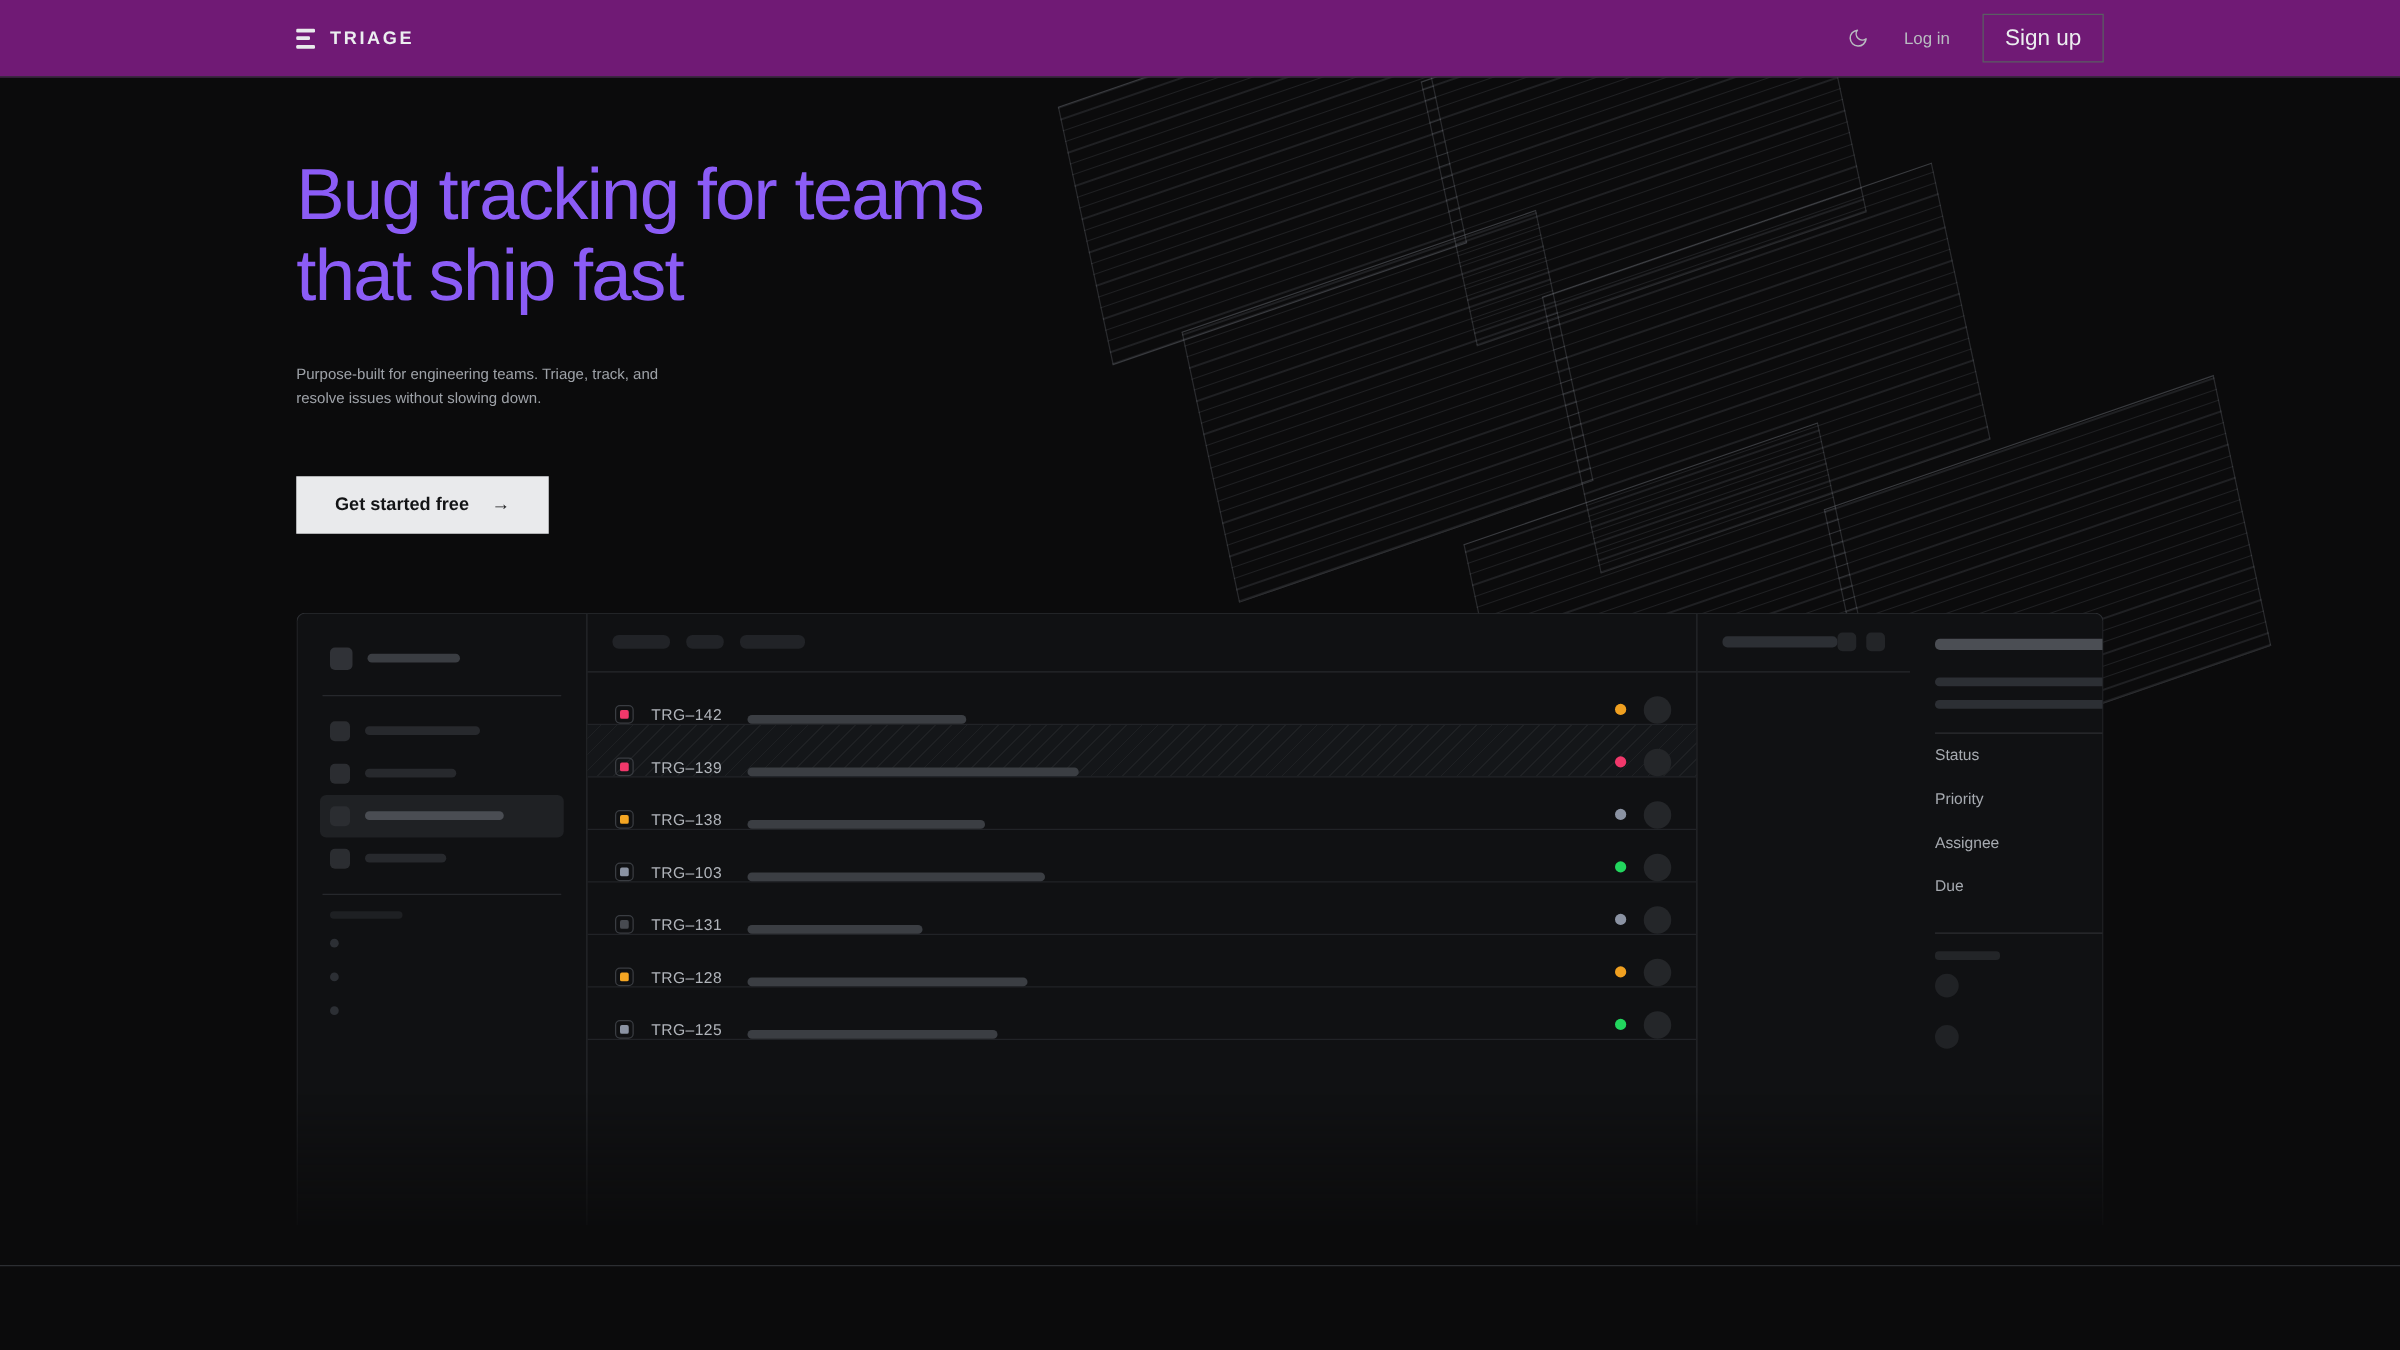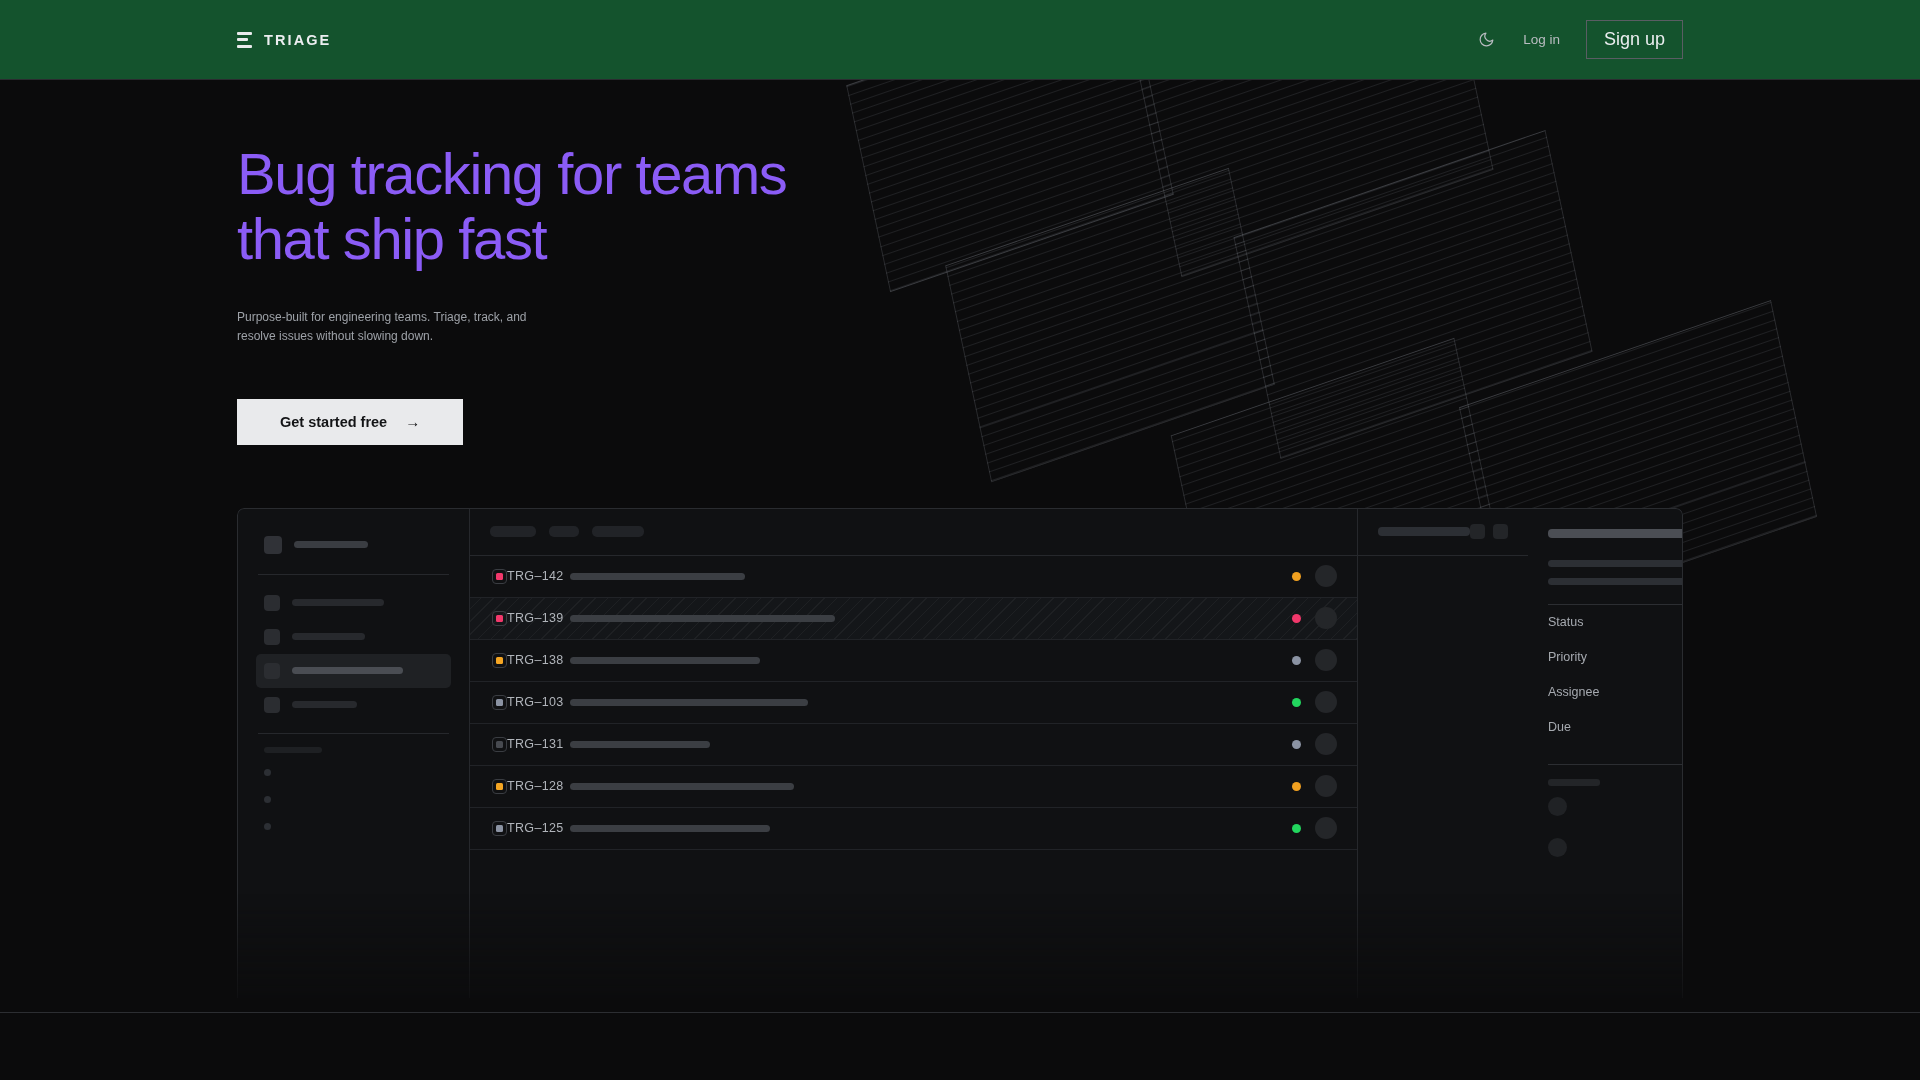--- a/index.html
+++ b/index.html
@@ -37,25 +37,25 @@
   .ps2 { width: 330px; height: 215px; left: 170px; top: -30px; transform: rotate(-19deg) skewX(-7deg); }
   .ps3 { width: 300px; height: 220px; left: -20px; top: 175px; transform: rotate(-19deg) skewX(-7deg); }
   .ps4 { width: 330px; height: 225px; left: 268px; top: 142px; transform: rotate(-19deg) skewX(-7deg); }
   .ps5 { width: 300px; height: 215px; left: 205px; top: 345px; transform: rotate(-19deg) skewX(-7deg); }
   .ps6 { width: 330px; height: 220px; left: 493px; top: 312px; transform: rotate(-19deg) skewX(-7deg); }
 
   
   .header {
     position: relative;
     z-index: 5;
-    height: 80px;
+    height: 62px;
     border-bottom: 1px solid #2a2c30;
     display: flex;
     align-items: center;
-    background: #14532d;
+    background: #701a75;
   }
   .header-inner {
     width: 100%;
     padding: 0 237px;
     display: flex;
     align-items: center;
     justify-content: space-between;
   }
   .brand { display: flex; align-items: center; gap: 12px; }
   .brand-mark {
@@ -113,21 +113,21 @@
   }
   .cta {
     margin-top: 52px;
     display: inline-flex;
     align-items: center;
     gap: 18px;
     background: #e9eaec;
     color: #131416;
     font-size: 14.5px;
     font-weight: bold;
-    padding: 15px 43px;
+    padding: 15px 31px;
     border: none;
     cursor: pointer;
     font-family: inherit;
   }
   .cta-arrow { font-size: 15px; line-height: 1; }
 
   
   .mock-wrap {
     position: relative;
     z-index: 4;
@@ -169,23 +169,24 @@
     border-bottom: 1px solid #26282c;
     display: flex;
     align-items: center;
     gap: 13px;
     padding: 0 20px;
   }
   .chip { height: 11px; border-radius: 5px; background: #212327; }
   .row {
     height: 42px;
     display: flex;
-    align-items: center;
+    align-items: flex-end;
     padding: 0 20px 0 22px;
     border-bottom: 1px solid #212327;
+    gap: 14px;
     position: relative;
   }
   .row.sel {
     background-color: #141619;
     background-image: repeating-linear-gradient(
       -45deg,
       rgba(255,255,255,0.042) 0px,
       rgba(255,255,255,0.042) 1px,
       rgba(0,0,0,0) 1px,
       rgba(0,0,0,0) 9px);

